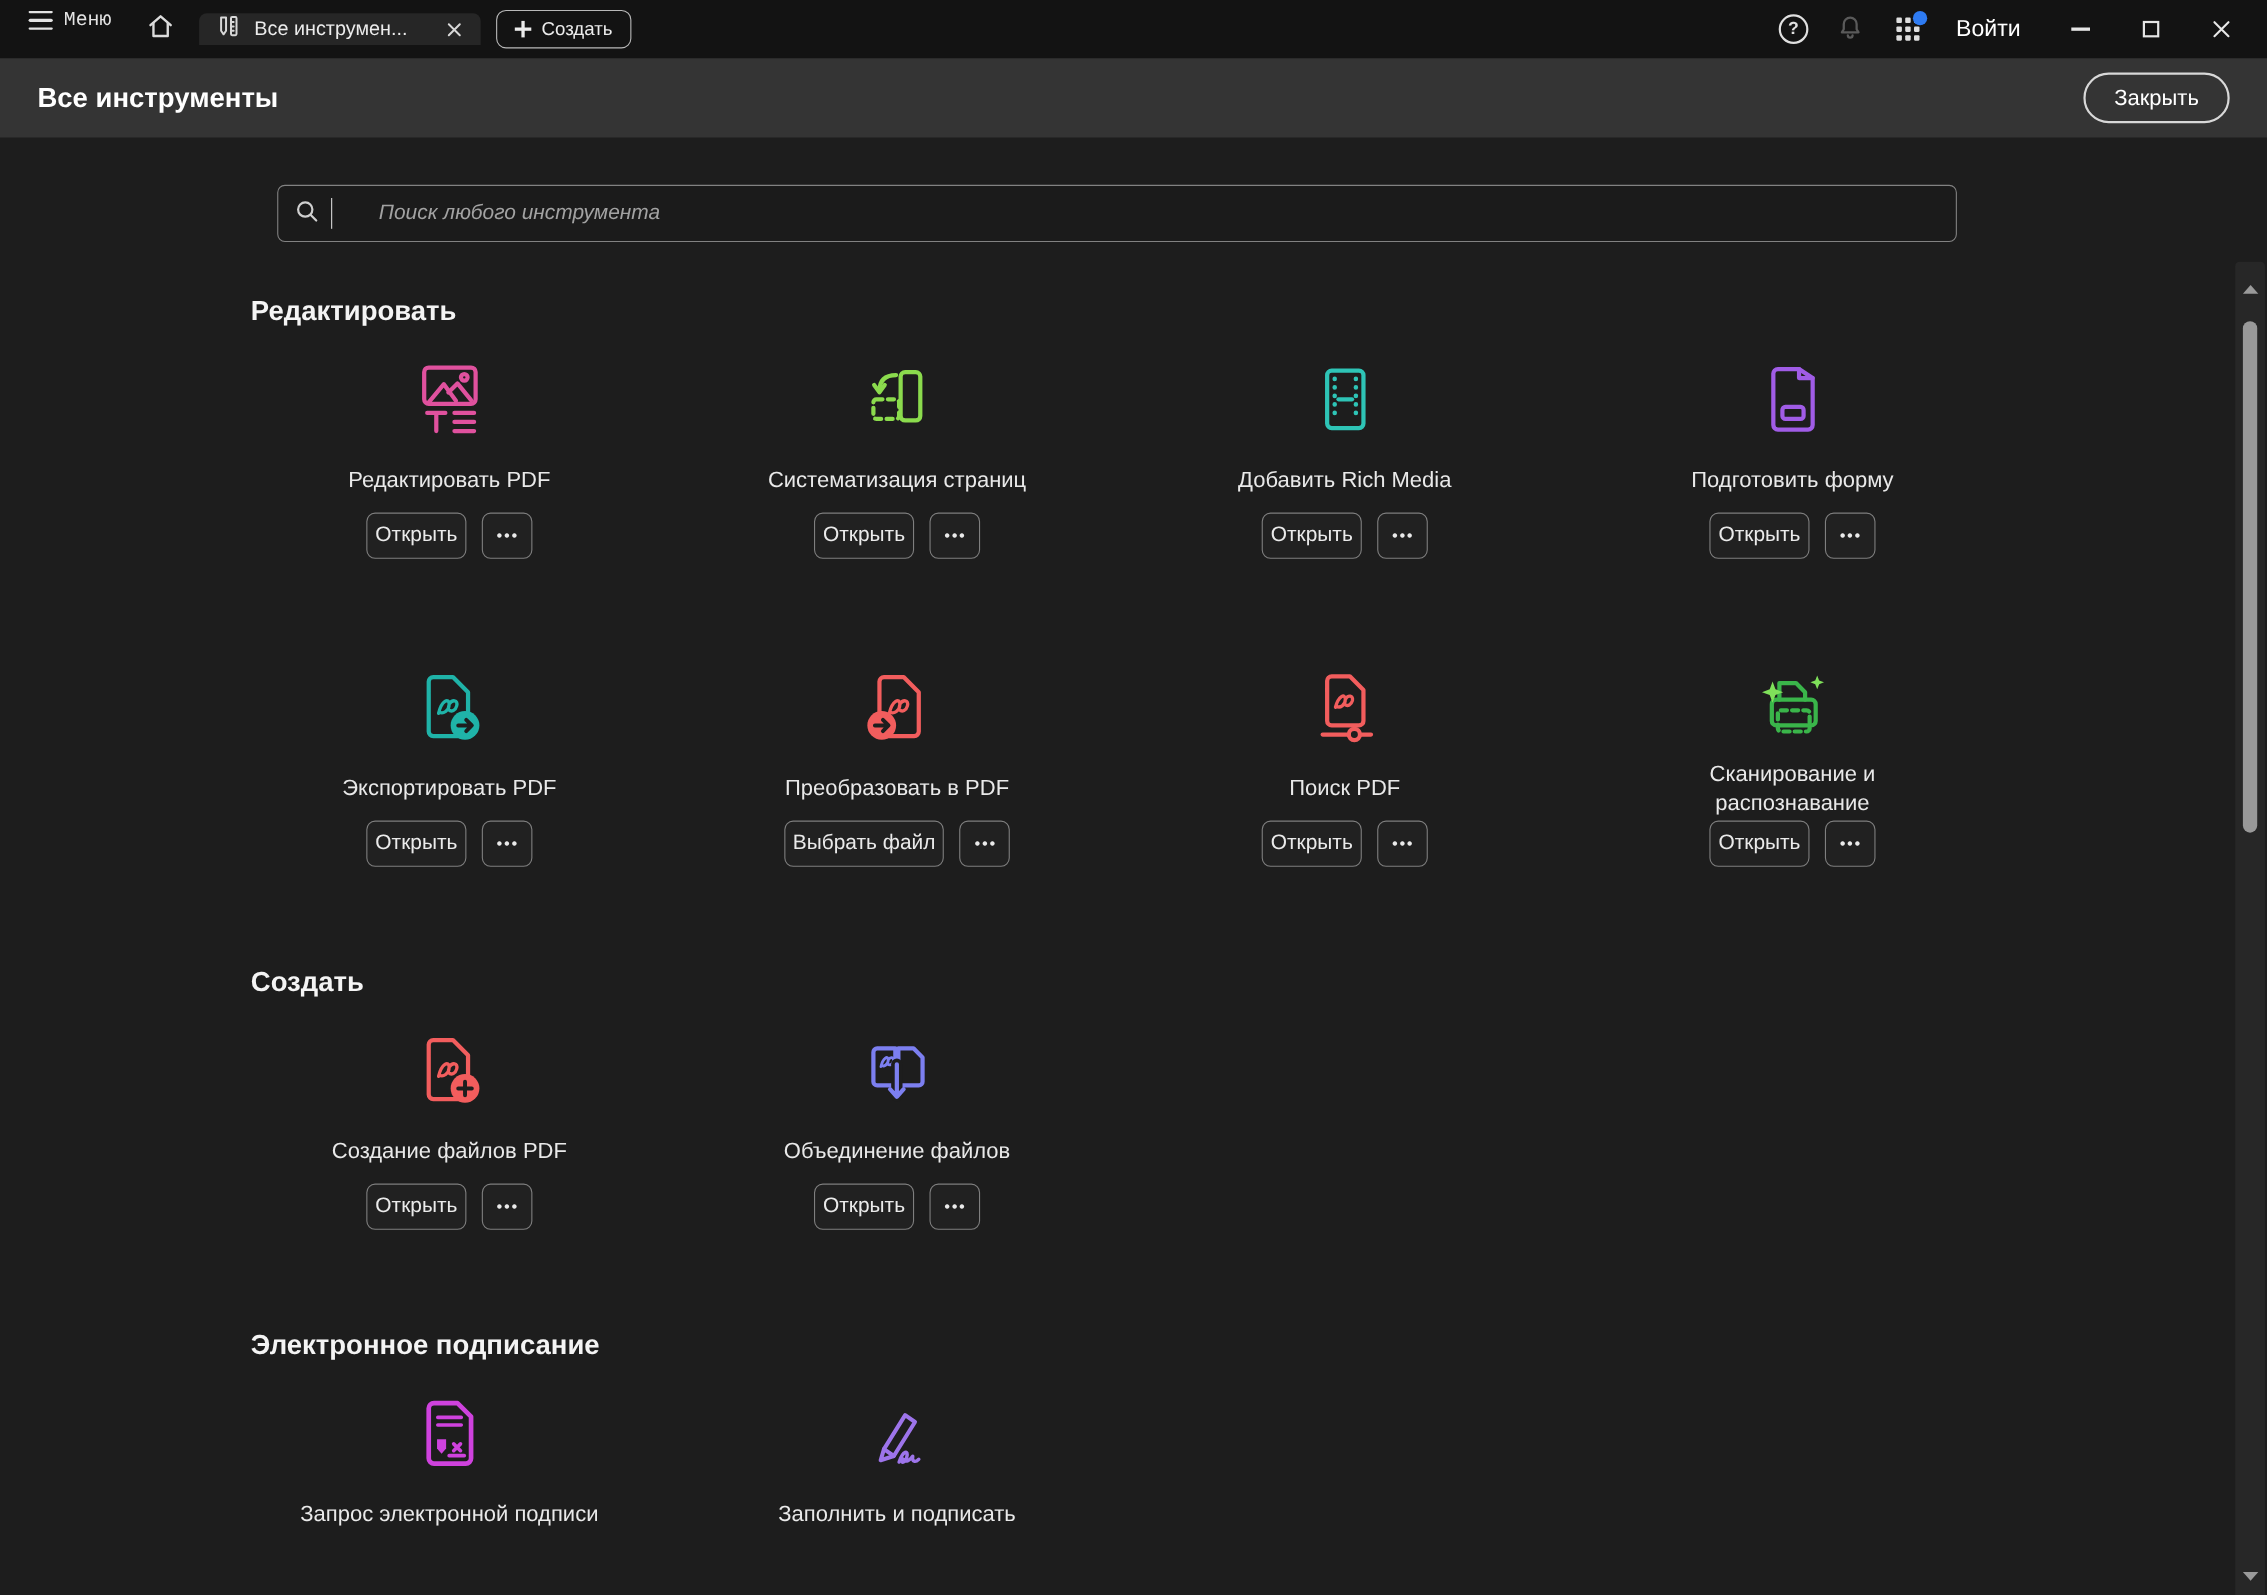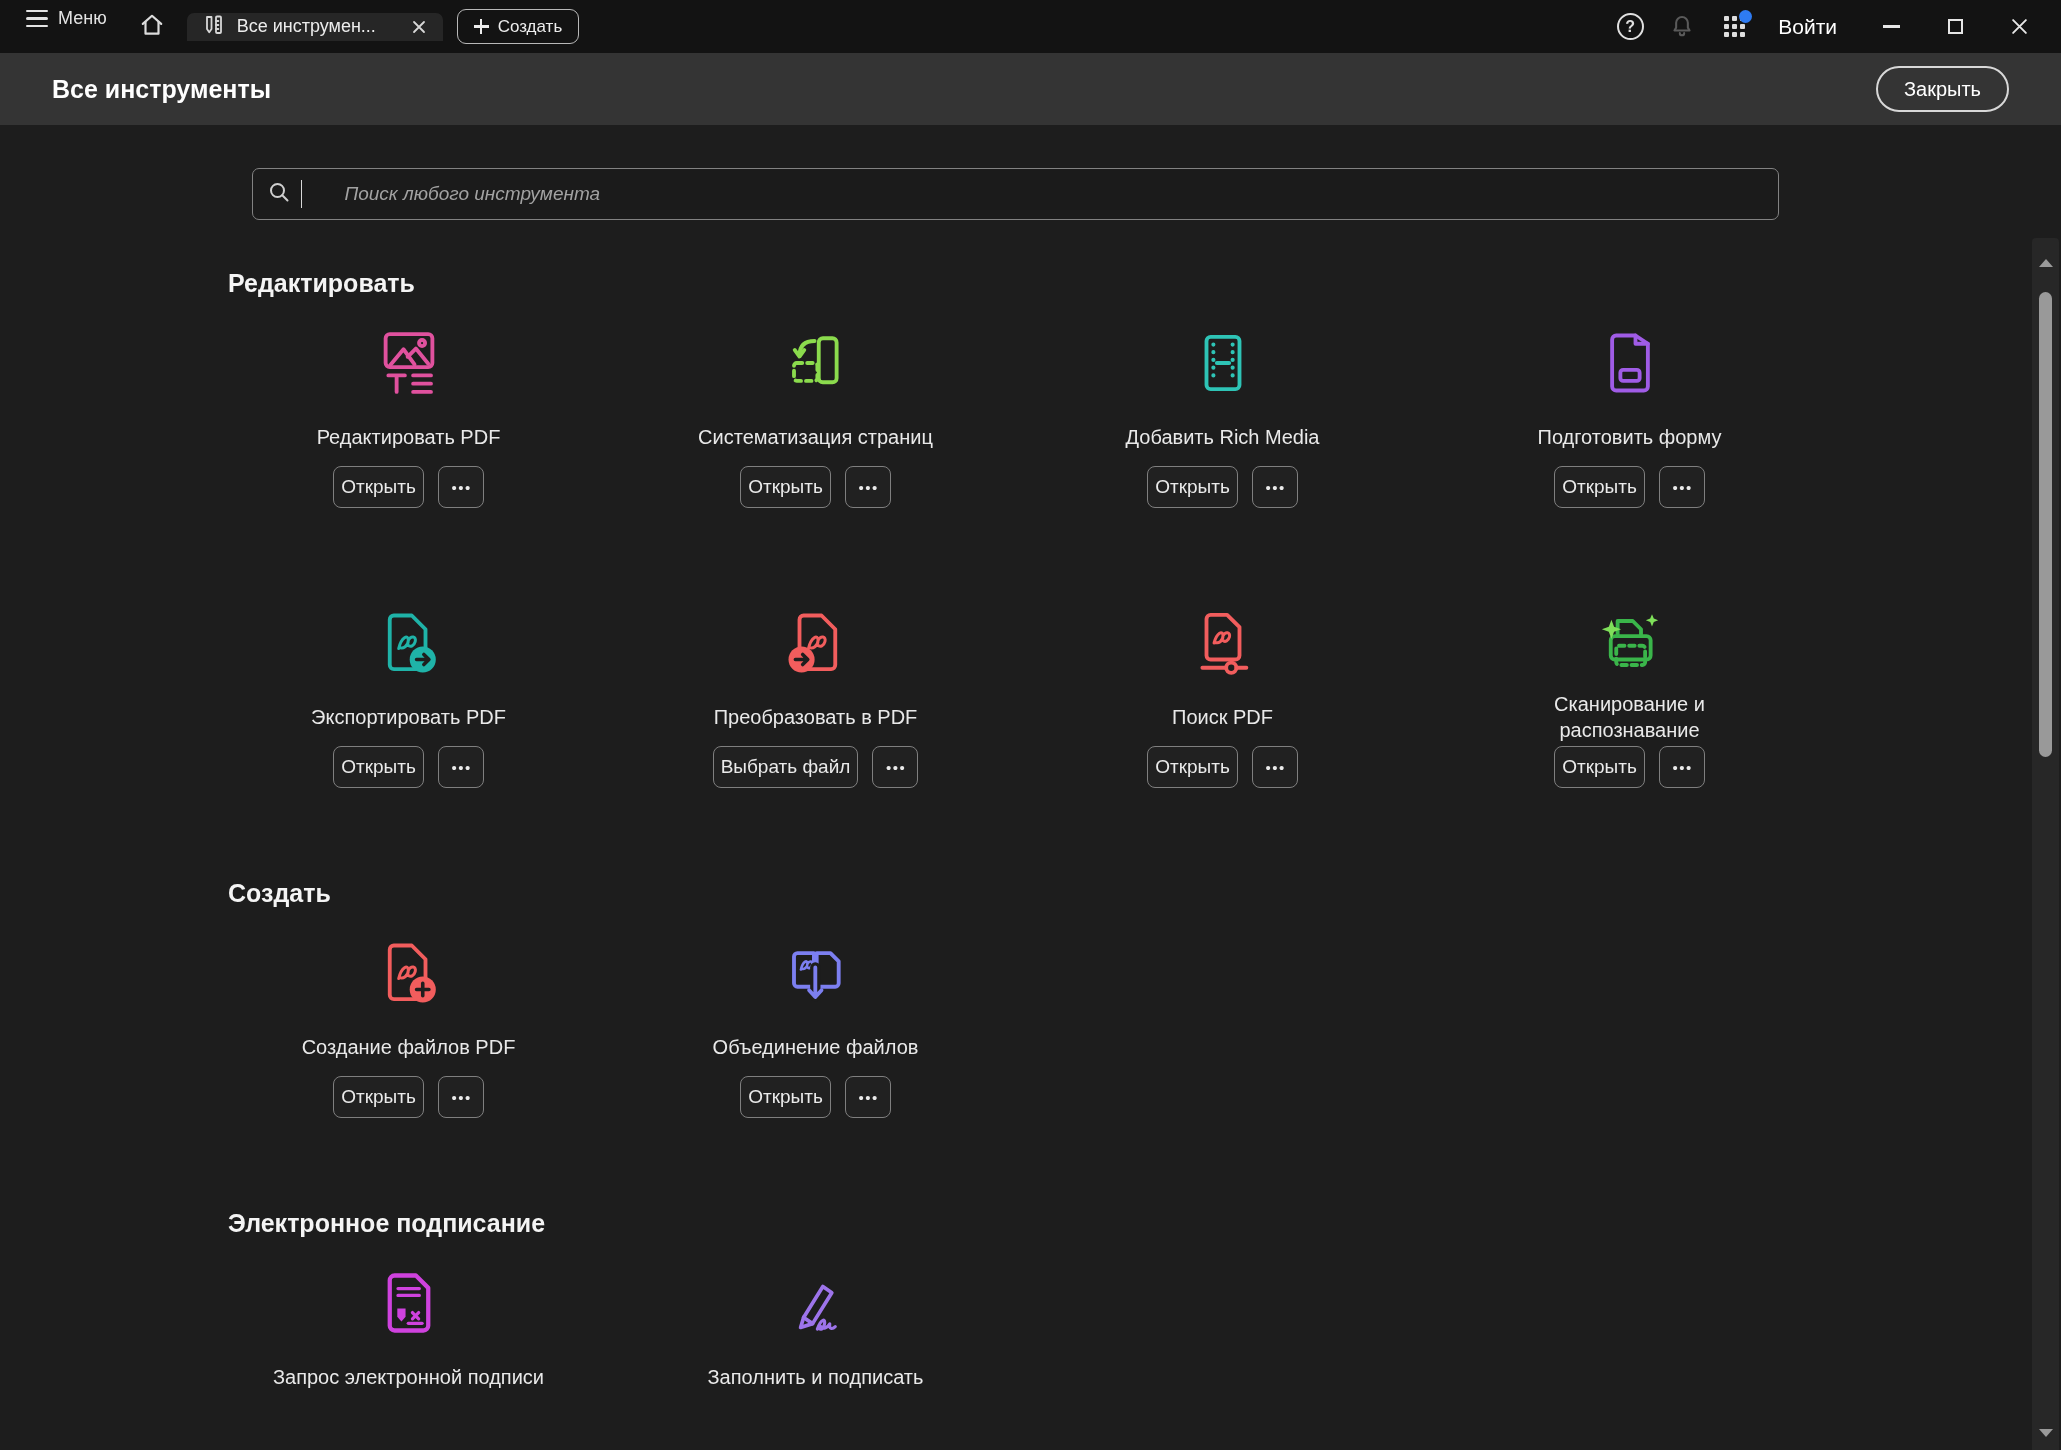--- a/index.html
+++ b/index.html
@@ -10,21 +10,21 @@
     color: #e8e8e8;
     position: relative;
   }
 
   
   .titlebar {
     height: 53px; background: #131313;
     display: flex; align-items: stretch;
   }
   .tb-left { display: flex; align-items: center; }
-  .menu-btn { display: flex; align-items: center; gap: 10px; padding: 0 18px 16px 26px; height: 100%; cursor: pointer; }
+  .menu-btn { display: flex; align-items: center; gap: 10px; padding: 0 18px 16px 26px; height: 100%; cursor: pointer; font-family: Liberation Mono, monospace; }
   .menu-btn span { font-size: 18px; color: #e3e3e3; }
   .hamburger { width: 22px; display: flex; flex-direction: column; gap: 5px; }
   .hamburger i { display: block; height: 2.6px; background: #e3e3e3; border-radius: 2px; }
   .home-btn { width: 54px; height: 100%; display: flex; align-items: center; justify-content: center; cursor: pointer; }
   .tab {
     margin-left: 8px; width: 256px; background: #262626;
     border-radius: 7px 7px 0 0;
     display: flex; align-items: center; gap: 12px; padding: 0 12px 0 16px;
     cursor: pointer;
   }
@@ -52,21 +52,21 @@
   .apps-grid i { width: 5px; height: 5px; background: #dedede; border-radius: 1px; }
   .apps-dot { position: absolute; top: 5px; right: 4px; width: 13px; height: 13px; border-radius: 50%; background: currentColor; }
   .signin { font-size: 21px; color: #ffffff; padding: 0 18px 0 14px; cursor: pointer; }
   .win-btn { width: 56px; height: 53px; display: flex; align-items: center; justify-content: center; cursor: pointer; }
   .min-glyph { width: 17px; height: 2.4px; background: #e6e6e6; }
   .max-glyph { width: 15px; height: 15px; border: 2.2px solid #e6e6e6; }
 
   
   .header {
     height: 72px; background: #343434;
-    display: flex; align-items: center; padding: 0 52px;
+    display: flex; align-items: center; padding: 0 34px;
   }
   .page-title { font-size: 25px; font-weight: bold; color: #ffffff; }
   .close-tools {
     margin-left: auto; height: 46px; padding: 0 26px;
     border: 2.2px solid #d8d8d8; border-radius: 999px; background: transparent;
     color: #ffffff; font-size: 20px; font-family: inherit; cursor: pointer;
   }
 
   
   .content { padding-left: 205px; }

